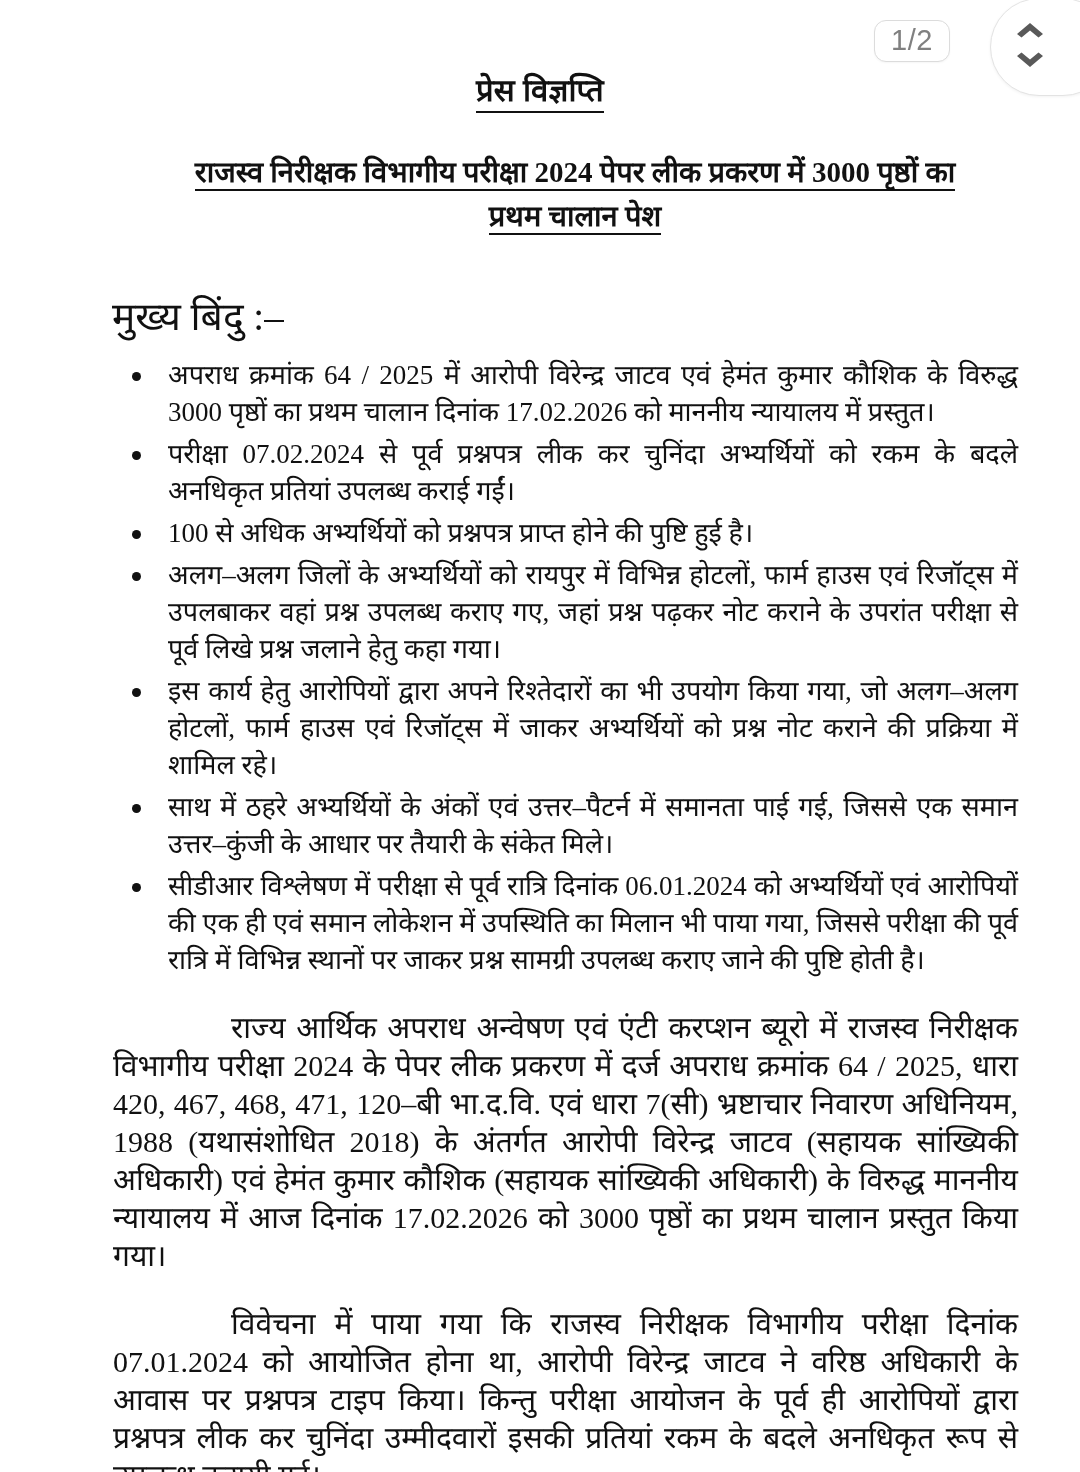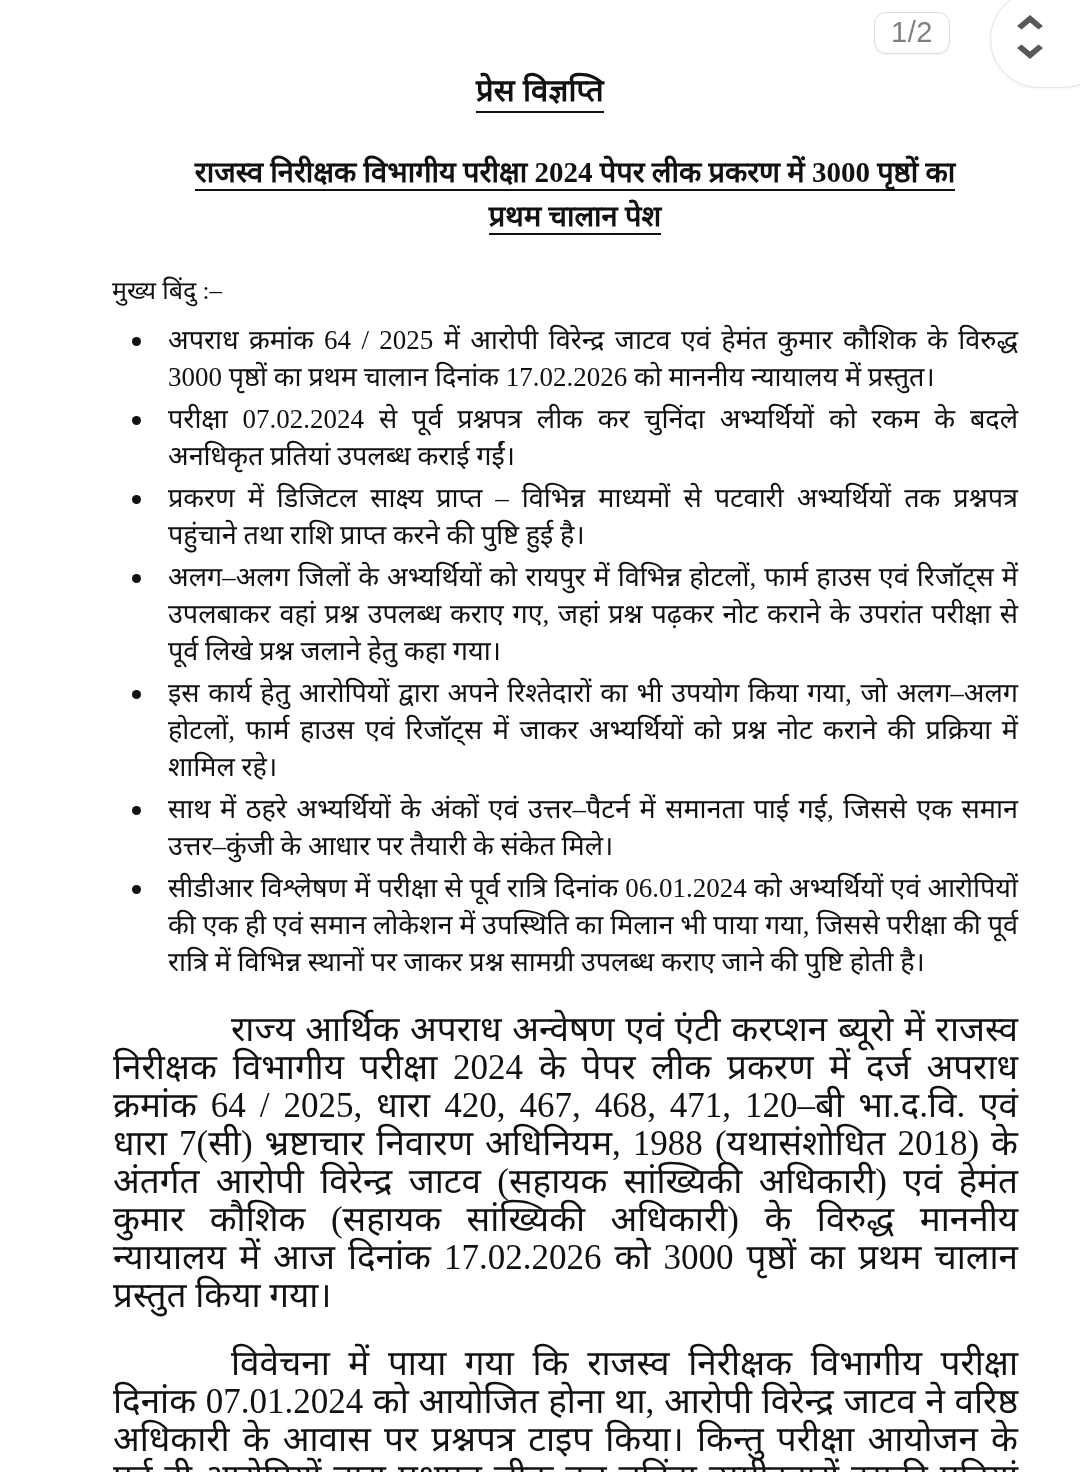--- a/index.html
+++ b/index.html
@@ -14,21 +14,21 @@
     position: relative;
     overflow: hidden;
     font-family: "Liberation Serif", "DejaVu Serif", serif;
     color: #111111;
     -webkit-font-smoothing: antialiased;
   }
 
   
   .viewer-chrome {
     position: absolute;
-    top: 4px;
+    top: 12px;
     right: 0;
     width: 230px;
     height: 72px;
     pointer-events: none;
   }
   .page-badge {
     position: absolute;
     top: 8px;
     left: 24px;
     min-width: 76px;
@@ -99,22 +99,22 @@
   .doc-subtitle .ln {
     border-bottom: 2px solid #111;
     padding-bottom: 1px;
     display: inline;
     box-decoration-break: clone;
     text-align: right;
     -webkit-box-decoration-break: clone;
   }
 
   .section-label {
-    margin: 34px 0 0 112px;
-    font-size: 25px;
+    margin: 50px 0 0 112px;
+    font-size: 39px;
     font-weight: 400;
   }
 
   ul.points {
     list-style: none;
     margin: 16px 62px 0 130px;
     padding: 0;
   }
   ul.points li {
     position: relative;
@@ -133,21 +133,21 @@
     top: 15px;
     width: 9px;
     height: 9px;
     border-radius: 50%;
     background: #111;
   }
   ul.points li:last-child { margin-bottom: 2px; }
 
   .para {
     margin: 22px 62px 0 113px;
-    font-size: 35px;
+    font-size: 30px;
     line-height: 38px;
     text-align: justify;
     text-justify: inter-word;
     text-indent: 118px;
   }
   .para-gap { margin-top: 30px; }
 </style>
 </head>
 <body>
 
@@ -160,21 +160,21 @@
   <div class="doc-subtitle">
     <span class="ln">राजस्व निरीक्षक विभागीय परीक्षा 2024 पेपर लीक प्रकरण में 3000 पृष्ठों का</span><br>
     <span class="ln">प्रथम चालान पेश</span>
   </div>
 
   <div class="section-label">मुख्य बिंदु :–</div>
 
   <ul class="points">
     <li>अपराध क्रमांक 64 / 2025 में आरोपी विरेन्द्र जाटव एवं हेमंत कुमार कौशिक के विरुद्ध 3000 पृष्ठों का प्रथम चालान दिनांक 17.02.2026 को माननीय न्यायालय में प्रस्तुत।</li>
     <li>परीक्षा 07.02.2024 से पूर्व प्रश्नपत्र लीक कर चुनिंदा अभ्यर्थियों को रकम के बदले अनधिकृत प्रतियां उपलब्ध कराई गईं।</li>
-    <li>प्रकरण में डिजिटल साक्ष्य प्राप्त – विभिन्न माध्यमों से पटवारी अभ्यर्थियों तक प्रश्नपत्र पहुंचाने तथा राशि प्राप्त करने की पुष्टि हुई है।</li>
+    <li>100 से अधिक अभ्यर्थियों को प्रश्नपत्र प्राप्त होने की पुष्टि हुई है।</li>
     <li>अलग–अलग जिलों के अभ्यर्थियों को रायपुर में विभिन्न होटलों, फार्म हाउस एवं रिजॉट्स में उपलबाकर वहां प्रश्न उपलब्ध कराए गए, जहां प्रश्न पढ़कर नोट कराने के उपरांत परीक्षा से पूर्व लिखे प्रश्न जलाने हेतु कहा गया।</li>
     <li>इस कार्य हेतु आरोपियों द्वारा अपने रिश्तेदारों का भी उपयोग किया गया, जो अलग–अलग होटलों, फार्म हाउस एवं रिजॉट्स में जाकर अभ्यर्थियों को प्रश्न नोट कराने की प्रक्रिया में शामिल रहे।</li>
     <li>साथ में ठहरे अभ्यर्थियों के अंकों एवं उत्तर–पैटर्न में समानता पाई गई, जिससे एक समान उत्तर–कुंजी के आधार पर तैयारी के संकेत मिले।</li>
     <li>सीडीआर विश्लेषण में परीक्षा से पूर्व रात्रि दिनांक 06.01.2024 को अभ्यर्थियों एवं आरोपियों की एक ही एवं समान लोकेशन में उपस्थिति का मिलान भी पाया गया, जिससे परीक्षा की पूर्व रात्रि में विभिन्न स्थानों पर जाकर प्रश्न सामग्री उपलब्ध कराए जाने की पुष्टि होती है।</li>
   </ul>
 
   <p class="para para-gap">राज्य आर्थिक अपराध अन्वेषण एवं एंटी करप्शन ब्यूरो में राजस्व निरीक्षक विभागीय परीक्षा 2024 के पेपर लीक प्रकरण में दर्ज अपराध क्रमांक 64 / 2025, धारा 420, 467, 468, 471, 120–बी भा.द.वि. एवं धारा 7(सी) भ्रष्टाचार निवारण अधिनियम, 1988 (यथासंशोधित 2018) के अंतर्गत आरोपी विरेन्द्र जाटव (सहायक सांख्यिकी अधिकारी) एवं हेमंत कुमार कौशिक (सहायक सांख्यिकी अधिकारी) के विरुद्ध माननीय न्यायालय में आज दिनांक 17.02.2026 को 3000 पृष्ठों का प्रथम चालान प्रस्तुत किया गया।</p>
   <p class="para para-gap">विवेचना में पाया गया कि राजस्व निरीक्षक विभागीय परीक्षा दिनांक 07.01.2024 को आयोजित होना था, आरोपी विरेन्द्र जाटव ने वरिष्ठ अधिकारी के आवास पर प्रश्नपत्र टाइप किया। किन्तु परीक्षा  आयोजन के पूर्व ही आरोपियों द्वारा प्रश्नपत्र लीक कर चुनिंदा उम्मीदवारों इसकी प्रतियां रकम के बदले अनधिकृत रूप से उपलब्ध करायी गई।</p>
 
 </div>

